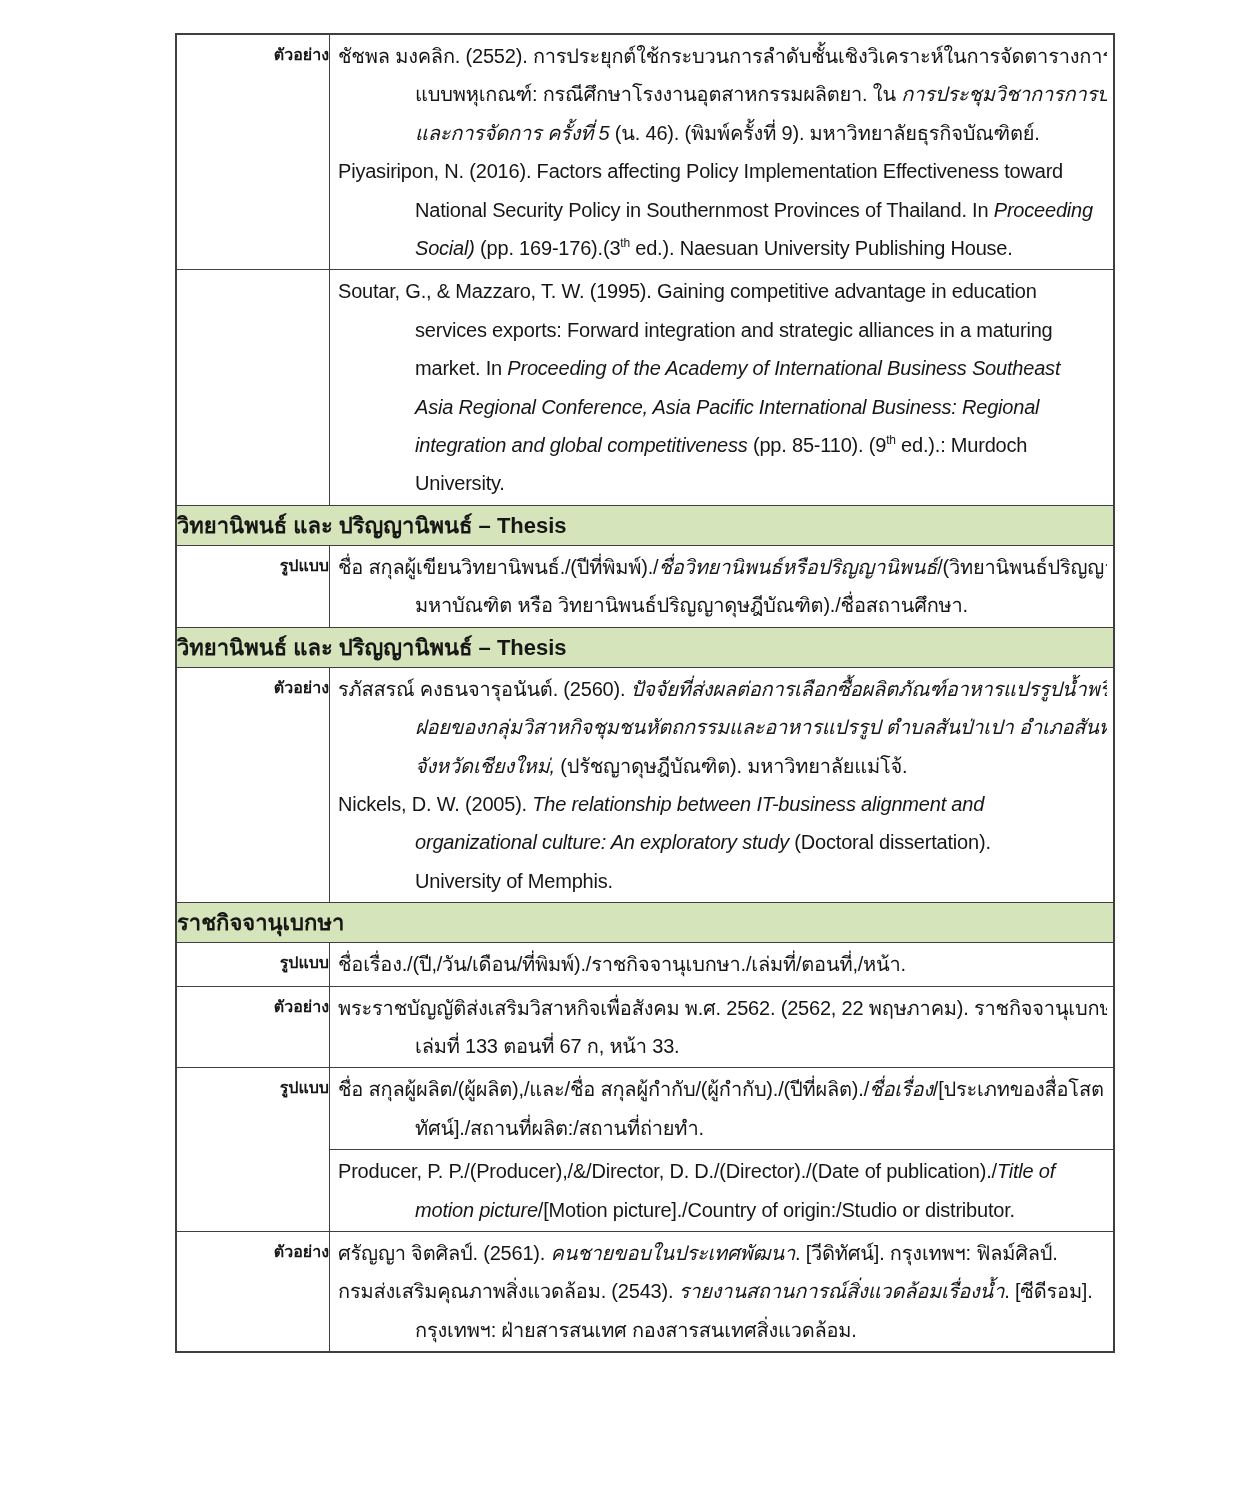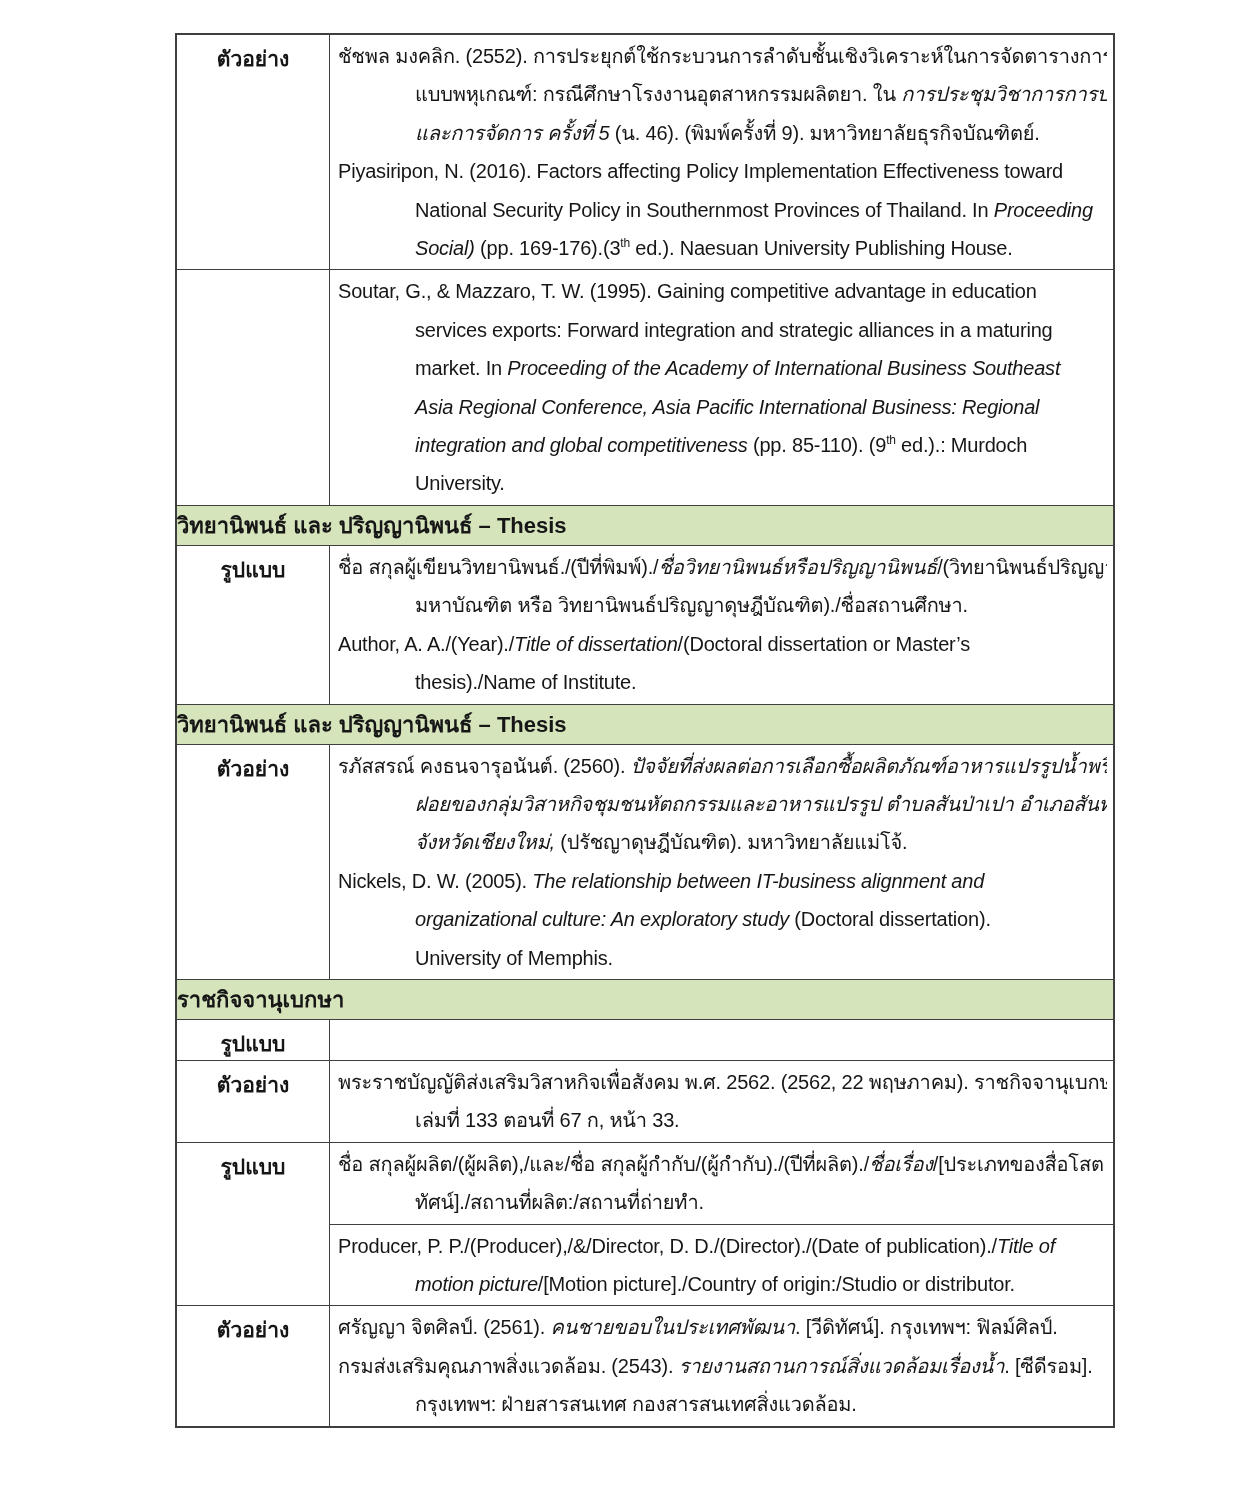--- a/index.html
+++ b/index.html
@@ -43,23 +43,23 @@
     display:flex;
     border-bottom:1.5px solid var(--border);
     background:#ffffff;
   }
   .label-cell{
     flex:none;
     width:153px;
     box-sizing:border-box;
     border-right:1.5px solid var(--border);
     padding-top:7px;
-    text-align:center;
+    text-align:right;
     font-weight:bold;
-    font-size:21px;
+    font-size:16px;
   }
   .content-cell{flex:1;min-width:0;}
   .sub-cell{padding:2px 6px 2px 8px;}
   .sub-cell + .sub-cell{border-top:1.5px solid var(--border);}
   .line{
     font-size:20px;
     line-height:38.4px;
     letter-spacing:-0.2px;
     white-space:nowrap;
     overflow:hidden;
@@ -111,24 +111,20 @@
       </div>
       <div class="header-row"><span>วิทยานิพนธ์ และ ปริญญานิพนธ์ – Thesis</span></div>
       <div class="t-row">
         <div class="label-cell"><span>รูปแบบ</span></div>
         <div class="content-cell">
           <div class="sub-cell">
             <div>
               <div class="line"><span>ชื่อ สกุลผู้เขียนวิทยานิพนธ์./(ปีที่พิมพ์)./</span><span class="italic">ชื่อวิทยานิพนธ์หรือปริญญานิพนธ์</span><span>/(วิทยานิพนธ์ปริญญา</span></div>
               <div class="line indent"><span>มหาบัณฑิต หรือ วิทยานิพนธ์ปริญญาดุษฎีบัณฑิต)./ชื่อสถานศึกษา.</span></div>
             </div>
-            <div>
-              <div class="line"><span>Author, A. A./(Year)./</span><span class="italic">Title of dissertation</span><span>/(Doctoral dissertation or Master’s</span></div>
-              <div class="line indent"><span>thesis)./Name of Institute.</span></div>
-            </div>
           </div>
         </div>
       </div>
       <div class="header-row"><span>วิทยานิพนธ์ และ ปริญญานิพนธ์ – Thesis</span></div>
       <div class="t-row">
         <div class="label-cell"><span>ตัวอย่าง</span></div>
         <div class="content-cell">
           <div class="sub-cell">
             <div>
               <div class="line"><span>รภัสสรณ์ คงธนจารุอนันต์. (2560). </span><span class="italic">ปัจจัยที่ส่งผลต่อการเลือกซื้อผลิตภัณฑ์อาหารแปรรูปน้ำพริกหมู</span></div>
@@ -139,20 +135,27 @@
               <div class="line"><span>Nickels, D. W. (2005). </span><span class="italic">The relationship between IT-business alignment and</span></div>
               <div class="line indent"><span class="italic">organizational culture: An exploratory study</span><span> (Doctoral dissertation).</span></div>
               <div class="line indent"><span>University of Memphis.</span></div>
             </div>
           </div>
         </div>
       </div>
       <div class="header-row"><span>ราชกิจจานุเบกษา</span></div>
       <div class="t-row">
         <div class="label-cell"><span>รูปแบบ</span></div>
+        <div class="content-cell">
+          <div class="sub-cell">
+            <div>
+              <div class="line"><span>ชื่อเรื่อง./(ปี,/วัน/เดือน/ที่พิมพ์)./ราชกิจจานุเบกษา./เล่มที่/ตอนที่,/หน้า.</span></div>
+            </div>
+          </div>
+        </div>
       </div>
       <div class="t-row">
         <div class="label-cell"><span>ตัวอย่าง</span></div>
         <div class="content-cell">
           <div class="sub-cell">
             <div>
               <div class="line"><span>พระราชบัญญัติส่งเสริมวิสาหกิจเพื่อสังคม พ.ศ. 2562. (2562, 22 พฤษภาคม). ราชกิจจานุเบกษา.</span></div>
               <div class="line indent"><span>เล่มที่ 133 ตอนที่ 67 ก, หน้า 33.</span></div>
             </div>
           </div>

